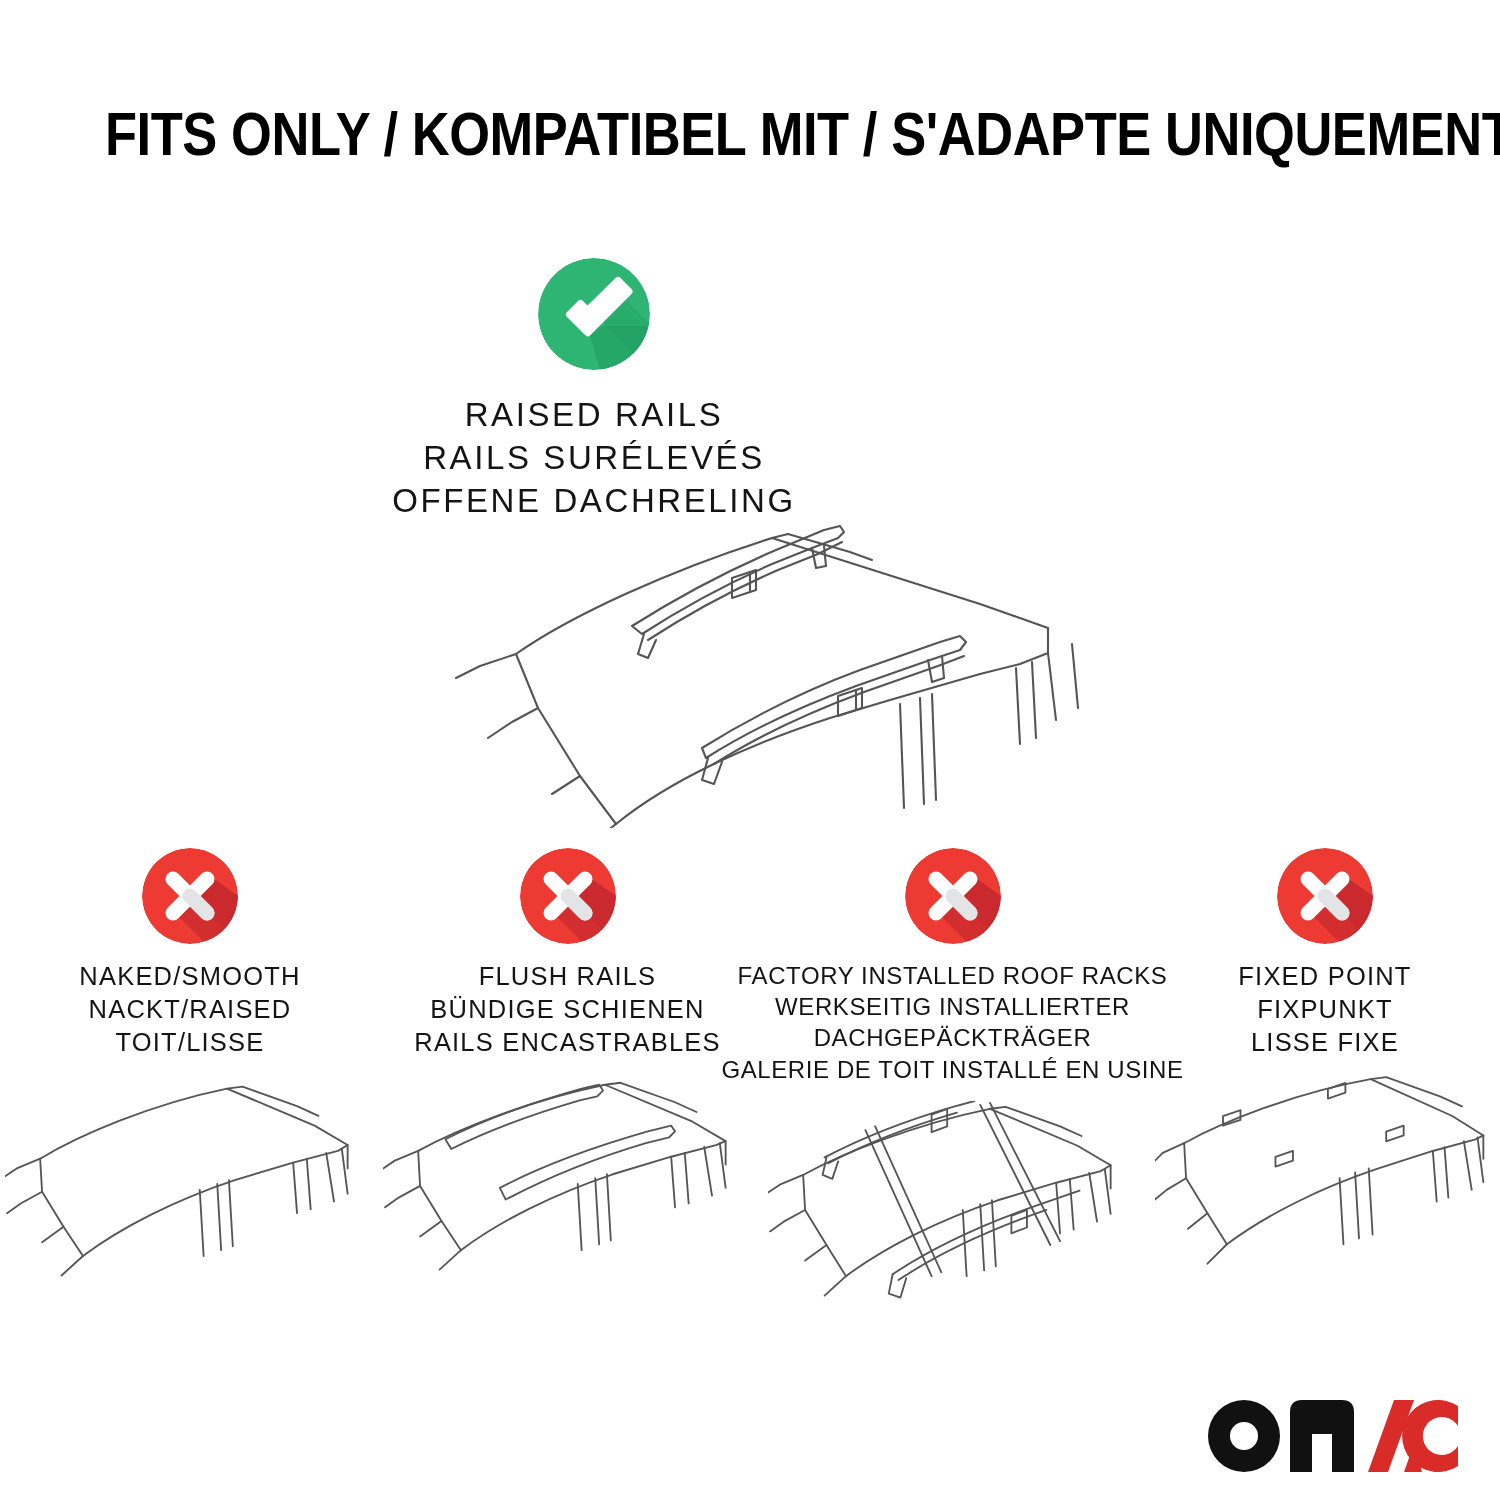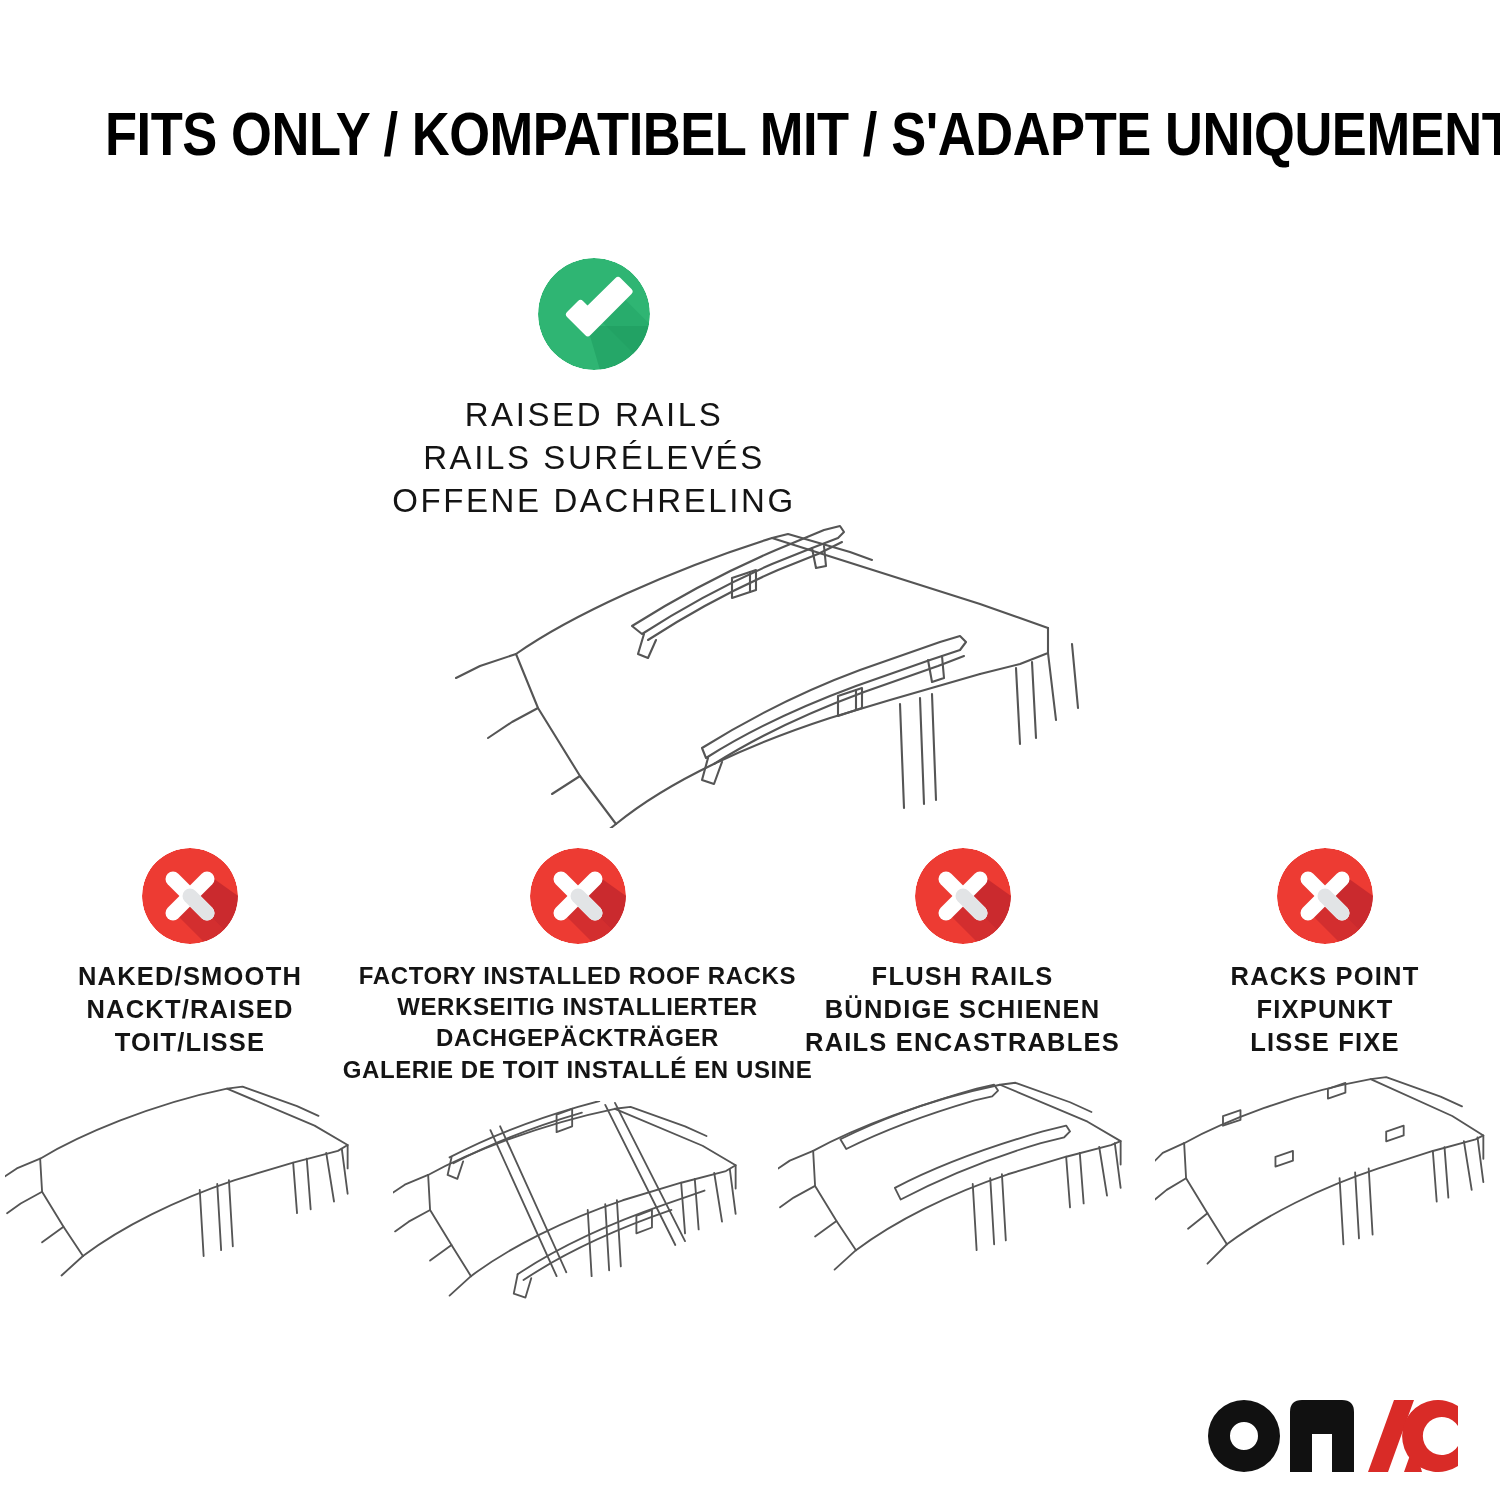--- a/index.html
+++ b/index.html
@@ -96,21 +96,21 @@
   .col-3 { width: 375px; }
   .col-4 { width: 350px; }
 
   .badge-red {
     width: 96px;
     height: 96px;
   }
   .nofit-label {
     margin-top: 16px;
     font-size: 25.5px;
-    font-weight: 700;
+    font-weight: 400;
     letter-spacing: 1.2px;
     line-height: 1.30;
     color: #141414;
     text-align: center;
     white-space: nowrap;
   }
   .nofit-label.small {
     font-size: 24px;
     letter-spacing: 0.6px;
   }
@@ -249,20 +249,73 @@
           <path d="M230 108 L234 176"></path>
           <path d="M296 90 L300 142"></path>
           <path d="M310 86 L314 138"></path>
           <path d="M330 80 L338 130"></path>
           <path d="M346 76 L352 122"></path>
         </g>
       </svg>
     </div>
   </div>
 
+  <div class="nofit-col col-3">
+    <div class="badge badge-red">
+      <svg viewBox="0 0 96 96" width="96" height="96" aria-hidden="true">
+        <defs>
+            <clipPath id="clipRed3">
+              <circle cx="48" cy="48" r="48"></circle>
+            </clipPath>
+          </defs>
+        <g clip-path="url(#clipRed3)">
+          <circle cx="48" cy="48" r="48" fill="#ED3B33"></circle>
+          <path d="M48 48 L96 96 L96 48 L68 28 Z" fill="#C1272D" opacity="0.8"></path>
+          <path d="M30 62 L64 96 L96 96 L48 48 Z" fill="#C1272D" opacity="0.6"></path>
+          <g stroke="#FFFFFF" stroke-width="15" stroke-linecap="round">
+            <line x1="31" y1="31" x2="65" y2="65"></line>
+            <line x1="65" y1="31" x2="31" y2="65"></line>
+          </g>
+          <line x1="48" y1="48" x2="65" y2="65" stroke="#E2E4E6" stroke-width="15" stroke-linecap="round"></line>
+        </g>
+      </svg>
+    </div>
+    <div class="nofit-label">
+      <div>FLUSH RAILS</div>
+      <div>BÜNDIGE SCHIENEN</div>
+      <div>RAILS ENCASTRABLES</div>
+    </div>
+    <div class="roof-mini">
+      <svg viewBox="0 0 380 260" width="370" height="253" aria-hidden="true">
+        <g fill="none" stroke="#555555" stroke-width="1.9" stroke-linejoin="round" stroke-linecap="round">
+          <path d="M36 78 C76 56 150 26 228 10 L244 8 L300 28 L322 38"></path>
+          <path d="M228 10 L318 48 L352 68 L352 92"></path>
+          <path d="M36 78 L38 114 L60 150 L80 180"></path>
+          <path d="M80 180 C120 150 176 122 236 102 L296 84 L342 72 L352 68"></path>
+          <path d="M36 78 L12 88 L0 96"></path>
+          <path d="M38 114 L16 126 L2 136"></path>
+          <path d="M80 180 L58 200"></path>
+          <path d="M60 150 L38 166"></path>
+
+          <path d="M64 66 C104 46 154 28 204 14 L222 10 L226 16 L220 22 L202 26 C154 40 106 58 70 76 Z"></path>
+
+          <path d="M120 116 C162 94 216 74 272 58 L296 52 L300 58 L294 64 L270 70 C216 86 164 108 126 128 Z"></path>
+
+          <path d="M200 112 L204 180"></path>
+          <path d="M218 106 L222 174"></path>
+          <path d="M230 102 L234 170"></path>
+          <path d="M296 84 L300 136"></path>
+          <path d="M310 80 L314 132"></path>
+          <path d="M330 74 L338 124"></path>
+          <path d="M346 70 L352 116"></path>
+        </g>
+      </svg>
+    </div>
+  </div>
+
   <div class="nofit-col col-2">
     <div class="badge badge-red">
       <svg viewBox="0 0 96 96" width="96" height="96" aria-hidden="true">
         <defs>
             <clipPath id="clipRed2">
               <circle cx="48" cy="48" r="48"></circle>
             </clipPath>
           </defs>
         <g clip-path="url(#clipRed2)">
           <circle cx="48" cy="48" r="48" fill="#ED3B33"></circle>
@@ -315,73 +368,20 @@
           <path d="M230 102 L234 170"></path>
           <path d="M296 84 L300 136"></path>
           <path d="M310 80 L314 132"></path>
           <path d="M330 74 L338 124"></path>
           <path d="M346 70 L352 116"></path>
         </g>
       </svg>
     </div>
   </div>
 
-  <div class="nofit-col col-3">
-    <div class="badge badge-red">
-      <svg viewBox="0 0 96 96" width="96" height="96" aria-hidden="true">
-        <defs>
-            <clipPath id="clipRed3">
-              <circle cx="48" cy="48" r="48"></circle>
-            </clipPath>
-          </defs>
-        <g clip-path="url(#clipRed3)">
-          <circle cx="48" cy="48" r="48" fill="#ED3B33"></circle>
-          <path d="M48 48 L96 96 L96 48 L68 28 Z" fill="#C1272D" opacity="0.8"></path>
-          <path d="M30 62 L64 96 L96 96 L48 48 Z" fill="#C1272D" opacity="0.6"></path>
-          <g stroke="#FFFFFF" stroke-width="15" stroke-linecap="round">
-            <line x1="31" y1="31" x2="65" y2="65"></line>
-            <line x1="65" y1="31" x2="31" y2="65"></line>
-          </g>
-          <line x1="48" y1="48" x2="65" y2="65" stroke="#E2E4E6" stroke-width="15" stroke-linecap="round"></line>
-        </g>
-      </svg>
-    </div>
-    <div class="nofit-label">
-      <div>FLUSH RAILS</div>
-      <div>BÜNDIGE SCHIENEN</div>
-      <div>RAILS ENCASTRABLES</div>
-    </div>
-    <div class="roof-mini">
-      <svg viewBox="0 0 380 260" width="370" height="253" aria-hidden="true">
-        <g fill="none" stroke="#555555" stroke-width="1.9" stroke-linejoin="round" stroke-linecap="round">
-          <path d="M36 78 C76 56 150 26 228 10 L244 8 L300 28 L322 38"></path>
-          <path d="M228 10 L318 48 L352 68 L352 92"></path>
-          <path d="M36 78 L38 114 L60 150 L80 180"></path>
-          <path d="M80 180 C120 150 176 122 236 102 L296 84 L342 72 L352 68"></path>
-          <path d="M36 78 L12 88 L0 96"></path>
-          <path d="M38 114 L16 126 L2 136"></path>
-          <path d="M80 180 L58 200"></path>
-          <path d="M60 150 L38 166"></path>
-
-          <path d="M64 66 C104 46 154 28 204 14 L222 10 L226 16 L220 22 L202 26 C154 40 106 58 70 76 Z"></path>
-
-          <path d="M120 116 C162 94 216 74 272 58 L296 52 L300 58 L294 64 L270 70 C216 86 164 108 126 128 Z"></path>
-
-          <path d="M200 112 L204 180"></path>
-          <path d="M218 106 L222 174"></path>
-          <path d="M230 102 L234 170"></path>
-          <path d="M296 84 L300 136"></path>
-          <path d="M310 80 L314 132"></path>
-          <path d="M330 74 L338 124"></path>
-          <path d="M346 70 L352 116"></path>
-        </g>
-      </svg>
-    </div>
-  </div>
-
   <div class="nofit-col col-4">
     <div class="badge badge-red">
       <svg viewBox="0 0 96 96" width="96" height="96" aria-hidden="true">
         <defs>
             <clipPath id="clipRed4">
               <circle cx="48" cy="48" r="48"></circle>
             </clipPath>
           </defs>
         <g clip-path="url(#clipRed4)">
           <circle cx="48" cy="48" r="48" fill="#ED3B33"></circle>
@@ -389,21 +389,21 @@
           <path d="M30 62 L64 96 L96 96 L48 48 Z" fill="#C1272D" opacity="0.6"></path>
           <g stroke="#FFFFFF" stroke-width="15" stroke-linecap="round">
             <line x1="31" y1="31" x2="65" y2="65"></line>
             <line x1="65" y1="31" x2="31" y2="65"></line>
           </g>
           <line x1="48" y1="48" x2="65" y2="65" stroke="#E2E4E6" stroke-width="15" stroke-linecap="round"></line>
         </g>
       </svg>
     </div>
     <div class="nofit-label">
-      <div>RACKS POINT</div>
+      <div>FIXED POINT</div>
       <div>FIXPUNKT</div>
       <div>LISSE FIXE</div>
     </div>
     <div class="roof-mini">
       <svg viewBox="0 0 350 260" width="340" height="253" aria-hidden="true">
         <g fill="none" stroke="#555555" stroke-width="1.9" stroke-linejoin="round" stroke-linecap="round">
           <path d="M30 70 C70 48 144 18 222 4 L238 2 L294 22 L316 32"></path>
           <path d="M222 4 L306 42 L338 62 L338 86"></path>
           <path d="M30 70 L32 106 L54 142 L74 174"></path>
           <path d="M74 174 C114 144 170 116 230 96 L286 78 L330 66 L338 62"></path>

